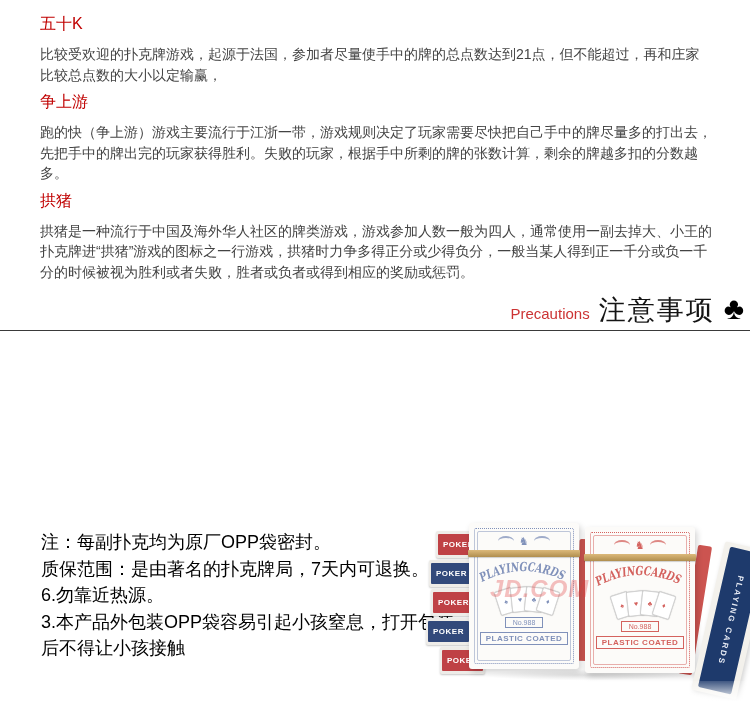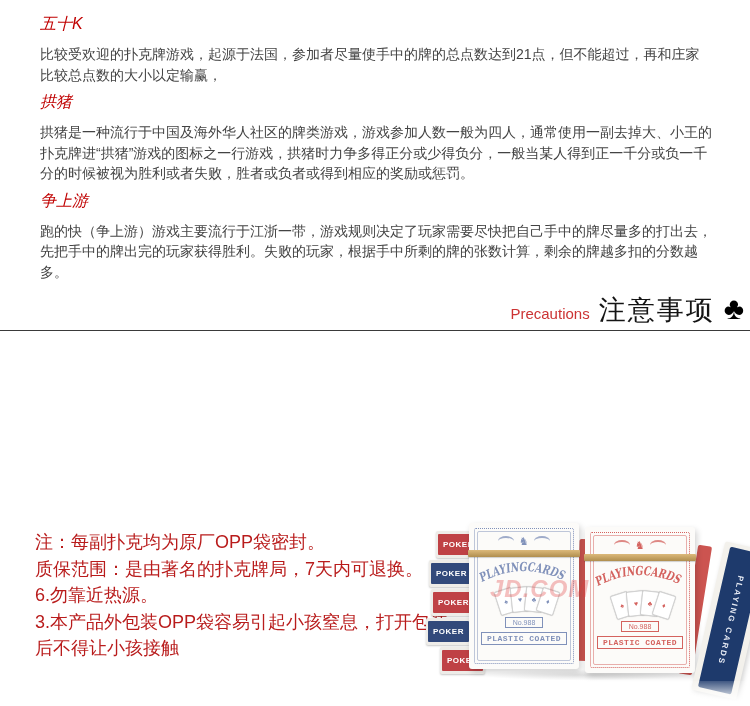--- a/index.html
+++ b/index.html
@@ -7,40 +7,40 @@
     width:750px;height:706px;overflow:hidden;background:#fff;
     font-family:"Liberation Sans","DejaVu Sans",sans-serif;
     -webkit-font-smoothing:antialiased;
   }
   .page{position:relative;width:750px;height:706px;background:#fff;}
 
   
   .content{padding:16px 38px 0 40px;}
   .sec-title{
     margin:0 0 12px;font-size:16px;line-height:16px;
-    font-weight:normal;color:#c00101;font-style:italic;
+    font-weight:normal;color:#c00101;
   }
   .sec-body{
     margin:0 0 9px;font-size:14px;line-height:20.5px;color:#434343;
   }
 
   
   .divider{
     margin:0;padding:0 6px 3px 0;border-bottom:1px solid #3a3a3a;
     display:flex;justify-content:flex-end;align-items:baseline;gap:9px;
   }
   .prec-en{color:#cc3333;font-size:15px;}
   .prec-zh{color:#141414;font-size:27px;line-height:30px;letter-spacing:2px;}
   .prec-club{color:#000;font-size:31px;}
 
   
   .bottom{position:absolute;left:0;right:0;top:499px;bottom:0;background:#fff;}
   .notes{
-    position:absolute;left:35px;top:30px;width:424px;
-    font-size:18px;line-height:26.5px;color:#b91c1c;
+    position:absolute;left:41px;top:30px;width:424px;
+    font-size:18px;line-height:26.5px;color:#000000;
   }
 
   
   .photo{position:absolute;right:0;top:16px;width:332px;height:190px;}
   .photo::after{
     content:"";position:absolute;left:0;right:0;bottom:-2px;height:26px;
     background:linear-gradient(rgba(255,255,255,.15),#fff 80%);pointer-events:none;z-index:9;
   }
   .ground{
     position:absolute;left:18px;top:152px;width:300px;height:16px;
@@ -93,21 +93,21 @@
     font-size:7px;box-shadow:0 0 1px rgba(0,0,0,.25);
   }
   .card i{font-style:normal;color:currentColor;}
   .c1{left:9px;transform:rotate(-18deg);}
   .c2{left:23px;top:1px;transform:rotate(-6deg);}
   .c3{left:37px;top:1px;transform:rotate(6deg);}
   .c4{left:51px;transform:rotate(18deg);}
   .no-badge{border:1px solid currentColor;font-size:7px;line-height:9px;padding:0 7px;margin-top:2px;}
   .coated{
     border:1px solid currentColor;font-size:8px;line-height:9px;font-weight:bold;
-    letter-spacing:.5px;padding:1px 5px;margin-top:4px;white-space:nowrap;font-family:Liberation Mono, monospace;
+    letter-spacing:.5px;padding:1px 5px;margin-top:4px;white-space:nowrap;
   }
 
   .side-box{
     position:absolute;left:276px;top:28px;width:46px;height:152px;background:#f3f1ec;
     border-radius:2px;transform:rotate(13deg);transform-origin:50% 90%;
     box-shadow:2px 2px 5px rgba(0,0,0,.18);z-index:4;
   }
   .side-panel{
     position:absolute;inset:4px 6px;background:#1e3a6c;border-radius:2px;
     display:flex;align-items:center;justify-content:center;
@@ -128,26 +128,26 @@
 <div class="page">
 
   <div class="content">
     <section class="sec">
       <h3 class="sec-title">五十K</h3>
     </section>
     <section class="sec">
       <p class="sec-body">比较受欢迎的扑克牌游戏，起源于法国，参加者尽量使手中的牌的总点数达到21点，但不能超过，再和庄家比较总点数的大小以定输赢，</p>
     </section>
     <section class="sec">
+      <h3 class="sec-title">争上游</h3>
+      <p class="sec-body">跑的快（争上游）游戏主要流行于江浙一带，游戏规则决定了玩家需要尽快把自己手中的牌尽量多的打出去，先把手中的牌出完的玩家获得胜利。失败的玩家，根据手中所剩的牌的张数计算，剩余的牌越多扣的分数越多。</p>
+    </section>
+    <section class="sec">
       <h3 class="sec-title">拱猪</h3>
       <p class="sec-body">拱猪是一种流行于中国及海外华人社区的牌类游戏，游戏参加人数一般为四人，通常使用一副去掉大、小王的扑克牌进“拱猪”游戏的图标之一行游戏，拱猪时力争多得正分或少得负分，一般当某人得到正一千分或负一千分的时候被视为胜利或者失败，胜者或负者或得到相应的奖励或惩罚。</p>
-    </section>
-    <section class="sec">
-      <h3 class="sec-title">争上游</h3>
-      <p class="sec-body">跑的快（争上游）游戏主要流行于江浙一带，游戏规则决定了玩家需要尽快把自己手中的牌尽量多的打出去，先把手中的牌出完的玩家获得胜利。失败的玩家，根据手中所剩的牌的张数计算，剩余的牌越多扣的分数越多。</p>
     </section>
   </div>
 
   <div class="divider">
     <span class="prec-en">Precautions</span>
     <span class="prec-zh">注意事项</span>
     <span class="prec-club">♣</span>
   </div>
 
   <div class="bottom">

